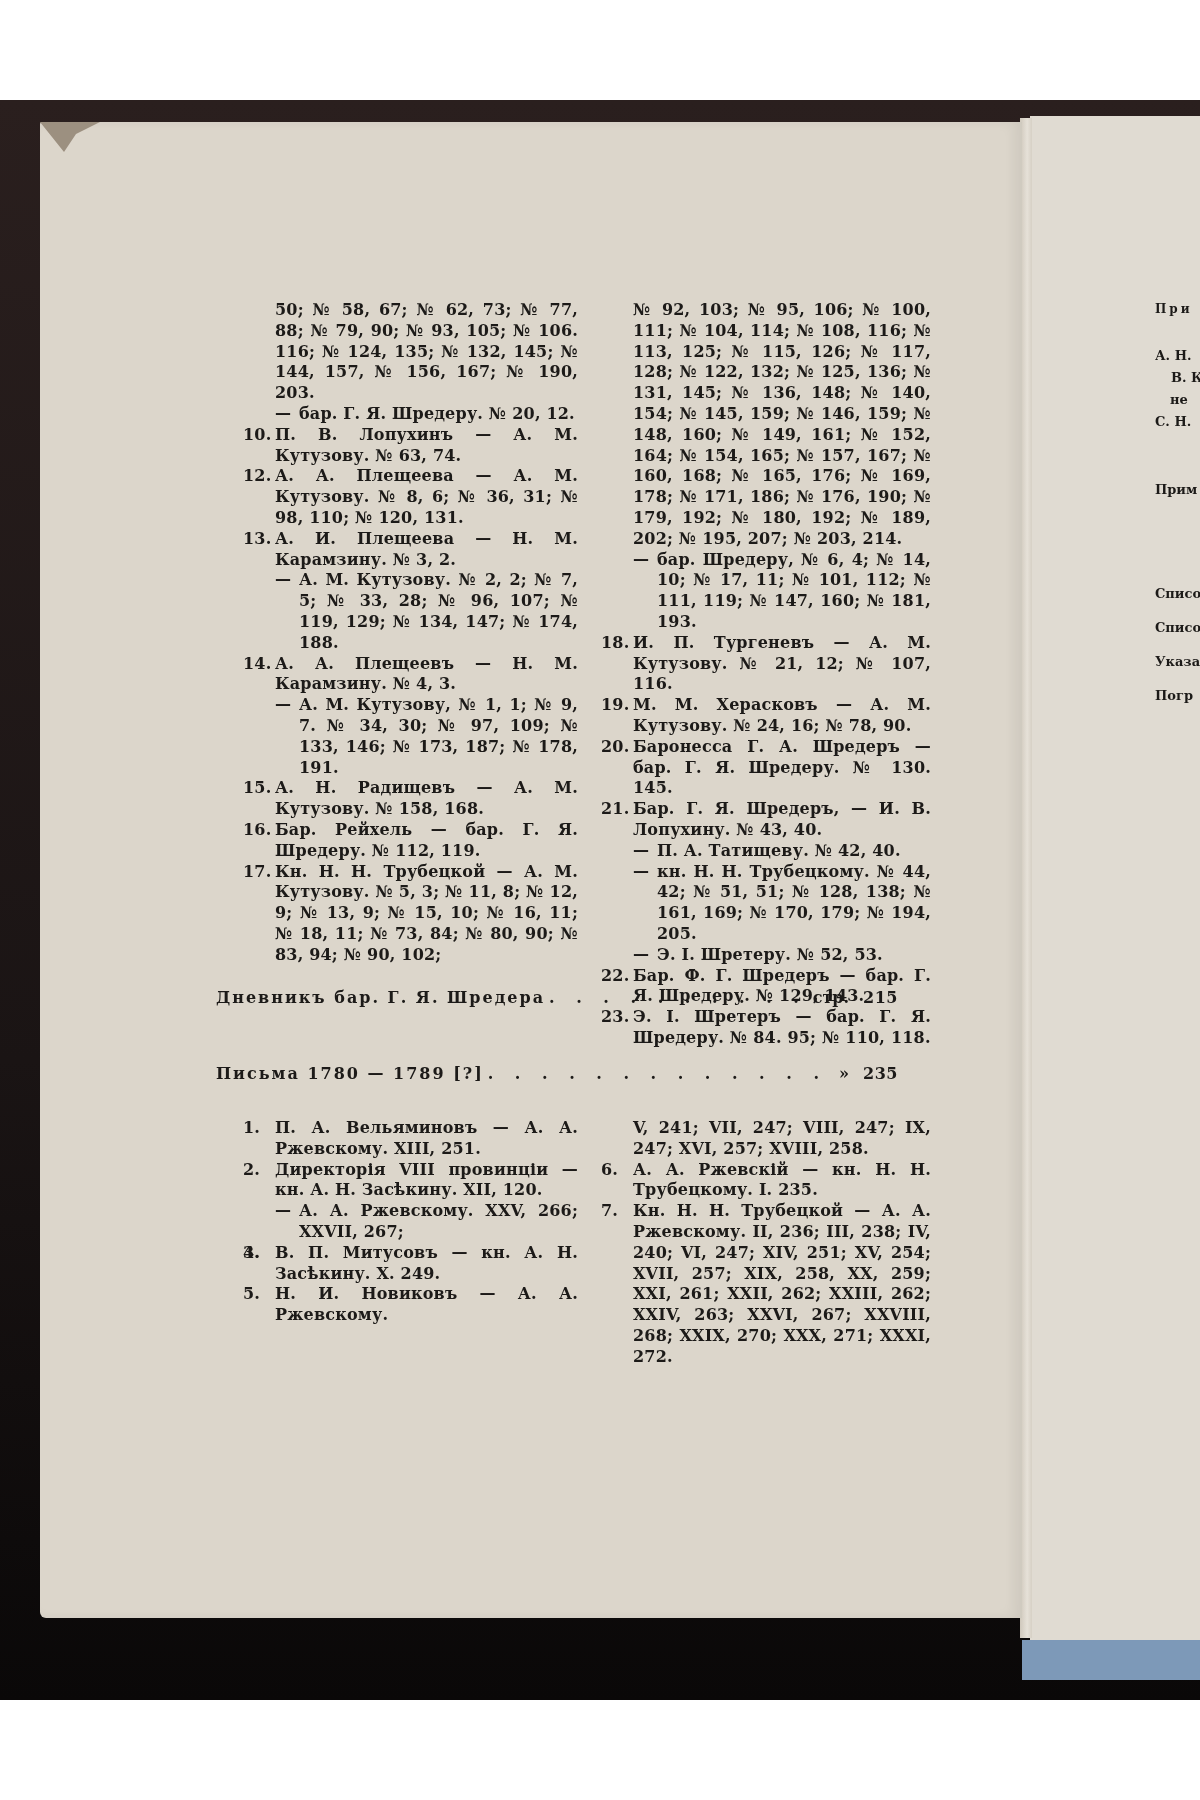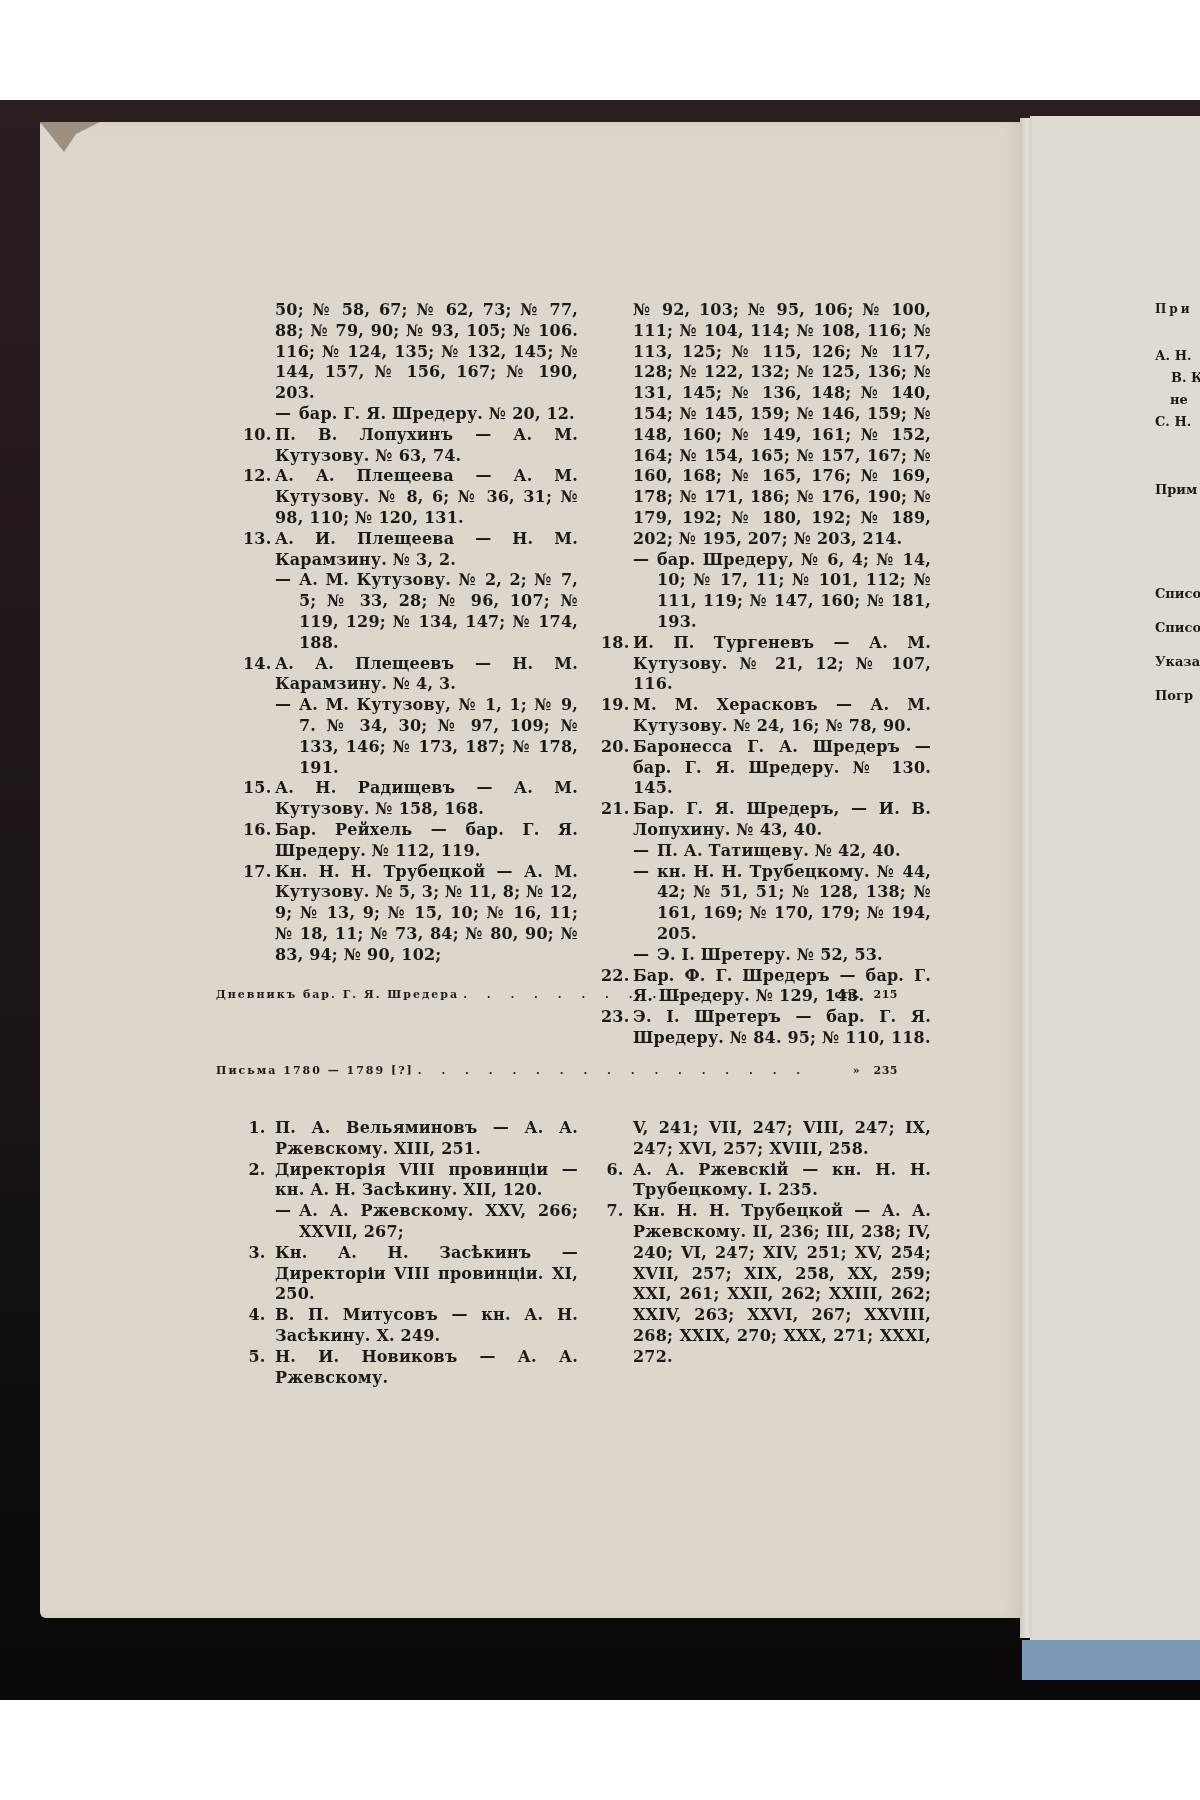--- a/index.html
+++ b/index.html
@@ -17,25 +17,25 @@
   .blue-cover{position:absolute;left:1022px;top:1640px;width:178px;height:40px;
       background:#7d99b8;}
   .corner-tear{position:absolute;left:40px;top:122px;width:60px;height:30px;
       background:#9c9080;clip-path:polygon(0 0,100% 0,60% 40%,40% 100%,20% 50%);}
   .col{position:absolute;font-size:16px;line-height:20.8px;letter-spacing:0.2px;margin-left:31px;}
   .col-a{left:212px;top:300px;width:335px;}
   .col-b{left:570px;top:300px;width:330px;}
   .col-c{left:212px;top:1118px;width:335px;}
   .col-d{left:570px;top:1118px;width:330px;}
   .entry{position:relative;padding-left:32px;text-align:justify;font-weight:bold;}
-  .entry .num{position:absolute;left:0;top:0;width:28px;text-align:center;}
+  .entry .num{position:absolute;left:0;top:0;width:28px;text-align:left;}
   .sub{position:relative;padding-left:56px;text-align:justify;font-weight:bold;}
   .sub .dash{position:absolute;left:32px;top:0;}
   .cont{padding-left:32px;text-align:justify;font-weight:bold;}
-  .heading{position:absolute;left:216px;width:682px;font-size:11px;font-weight:bold;
+  .heading{position:absolute;left:216px;width:682px;font-size:16px;font-weight:bold;
       letter-spacing:2px;display:flex;align-items:baseline;}
   .heading .title{white-space:nowrap;}
   .heading .dots{flex:1;overflow:hidden;white-space:nowrap;letter-spacing:8px;margin:0 4px;}
   .heading .pfx{white-space:nowrap;margin-right:14px;letter-spacing:0;}
   .heading .pg{white-space:nowrap;letter-spacing:0.5px;}
   .rp{position:absolute;left:1155px;font-size:13px;font-weight:bold;white-space:nowrap;
       overflow:hidden;width:45px;}
 </style>
 </head>
 <body>
@@ -86,21 +86,21 @@
   <span class="title">Письма 1780 — 1789 [?]</span>
   <span class="dots">. . . . . . . . . . . . . . . . .</span>
   <span class="pfx">»</span>
   <span class="pg">235</span>
 </div>
 
 <div class="col col-c">
   <div class="entry"><span class="num">1.</span><span>П. А. Вельяминовъ — А. А. Ржевскому. XIII, 251.</span></div>
   <div class="entry"><span class="num">2.</span><span>Директорія VIII провинціи — кн. А. Н. Засѣкину. XII, 120.</span></div>
   <div class="sub"><span class="dash">—</span><span>А. А. Ржевскому. XXV, 266; XXVII, 267;</span></div>
-  <div class="entry"><span class="num">3.</span><span>Кн. А. Н. Засѣкинъ — Директоріи VIII провинціи. XI, 250.</span></div>
+  <div class="entry"><span class="num">3.</span></div>
   <div class="entry"><span class="num">4.</span><span>В. П. Митусовъ — кн. А. Н. Засѣкину. X. 249.</span></div>
   <div class="entry"><span class="num">5.</span><span>Н. И. Новиковъ — А. А. Ржевскому.</span></div>
 </div>
 
 <div class="col col-d">
   <div class="cont">V, 241; VII, 247; VIII, 247; IX, 247; XVI, 257; XVIII, 258.</div>
   <div class="entry"><span class="num">6.</span><span>А. А. Ржевскій — кн. Н. Н. Трубецкому. I. 235.</span></div>
   <div class="entry"><span class="num">7.</span><span>Кн. Н. Н. Трубецкой — А. А. Ржевскому. II, 236; III, 238; IV, 240; VI, 247; XIV, 251; XV, 254; XVII, 257; XIX, 258, XX, 259; XXI, 261; XXII, 262; XXIII, 262; XXIV, 263; XXVI, 267; XXVIII, 268; XXIX, 270; XXX, 271; XXXI, 272.</span></div>
 </div>
 

